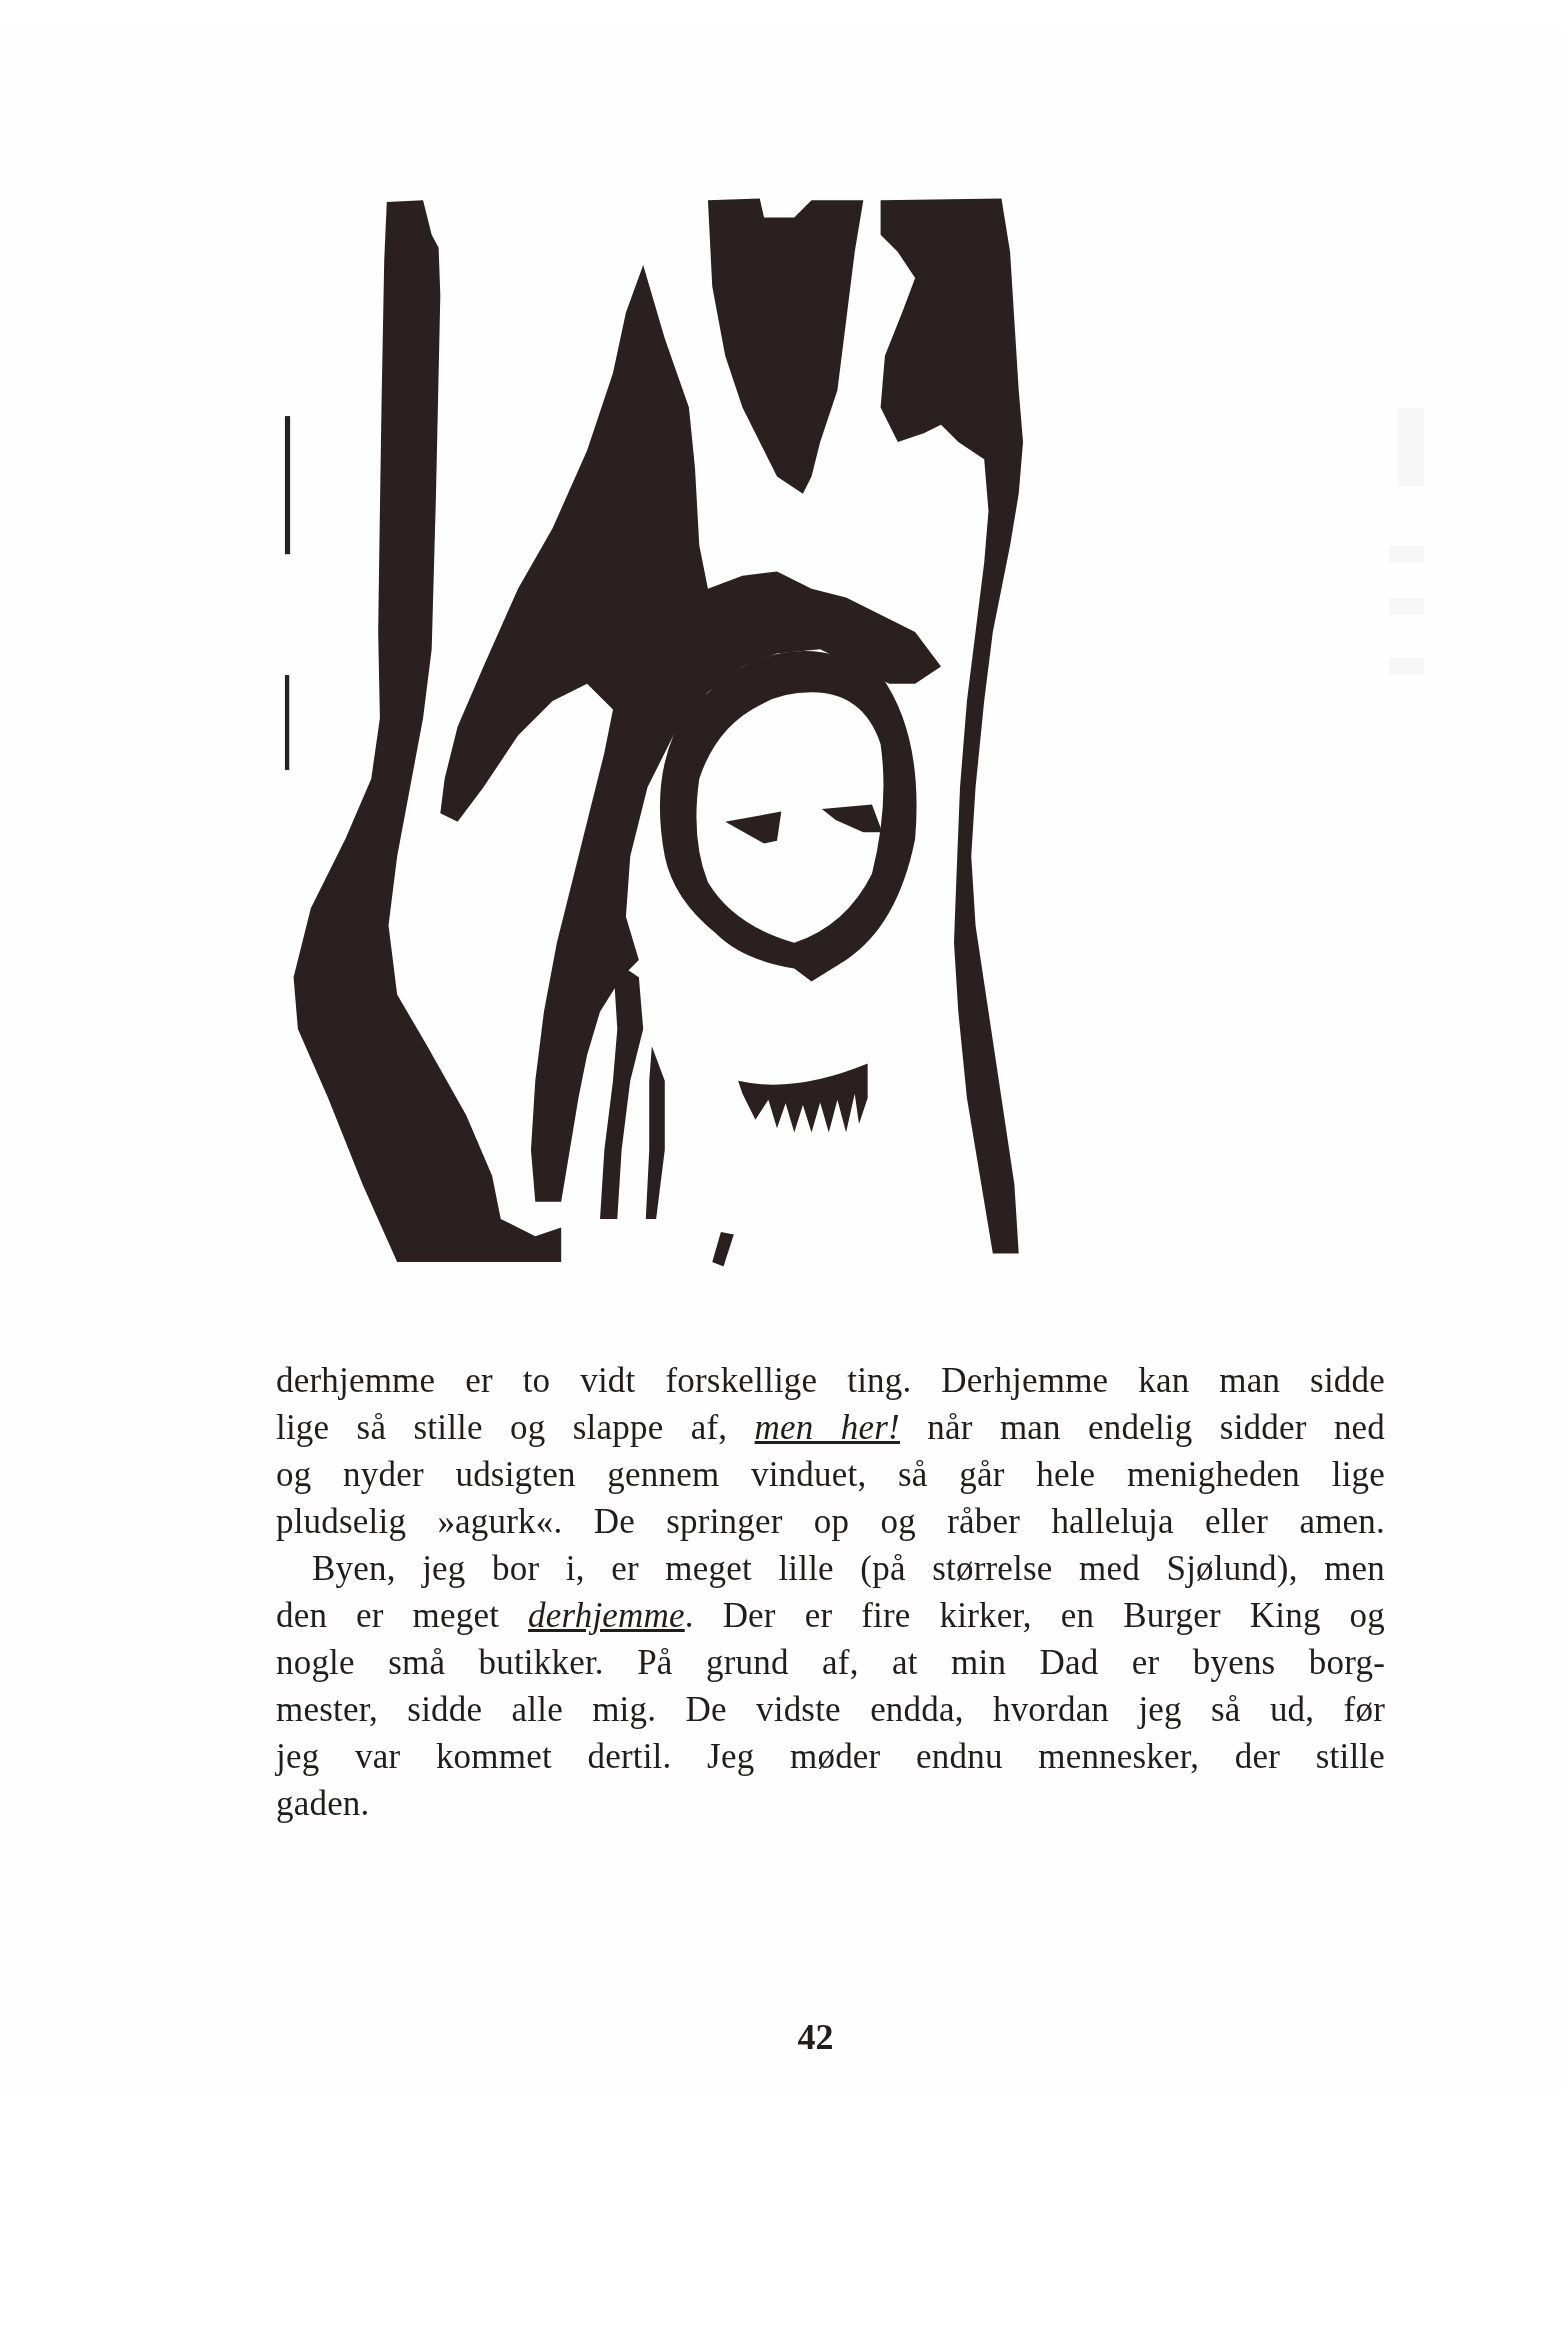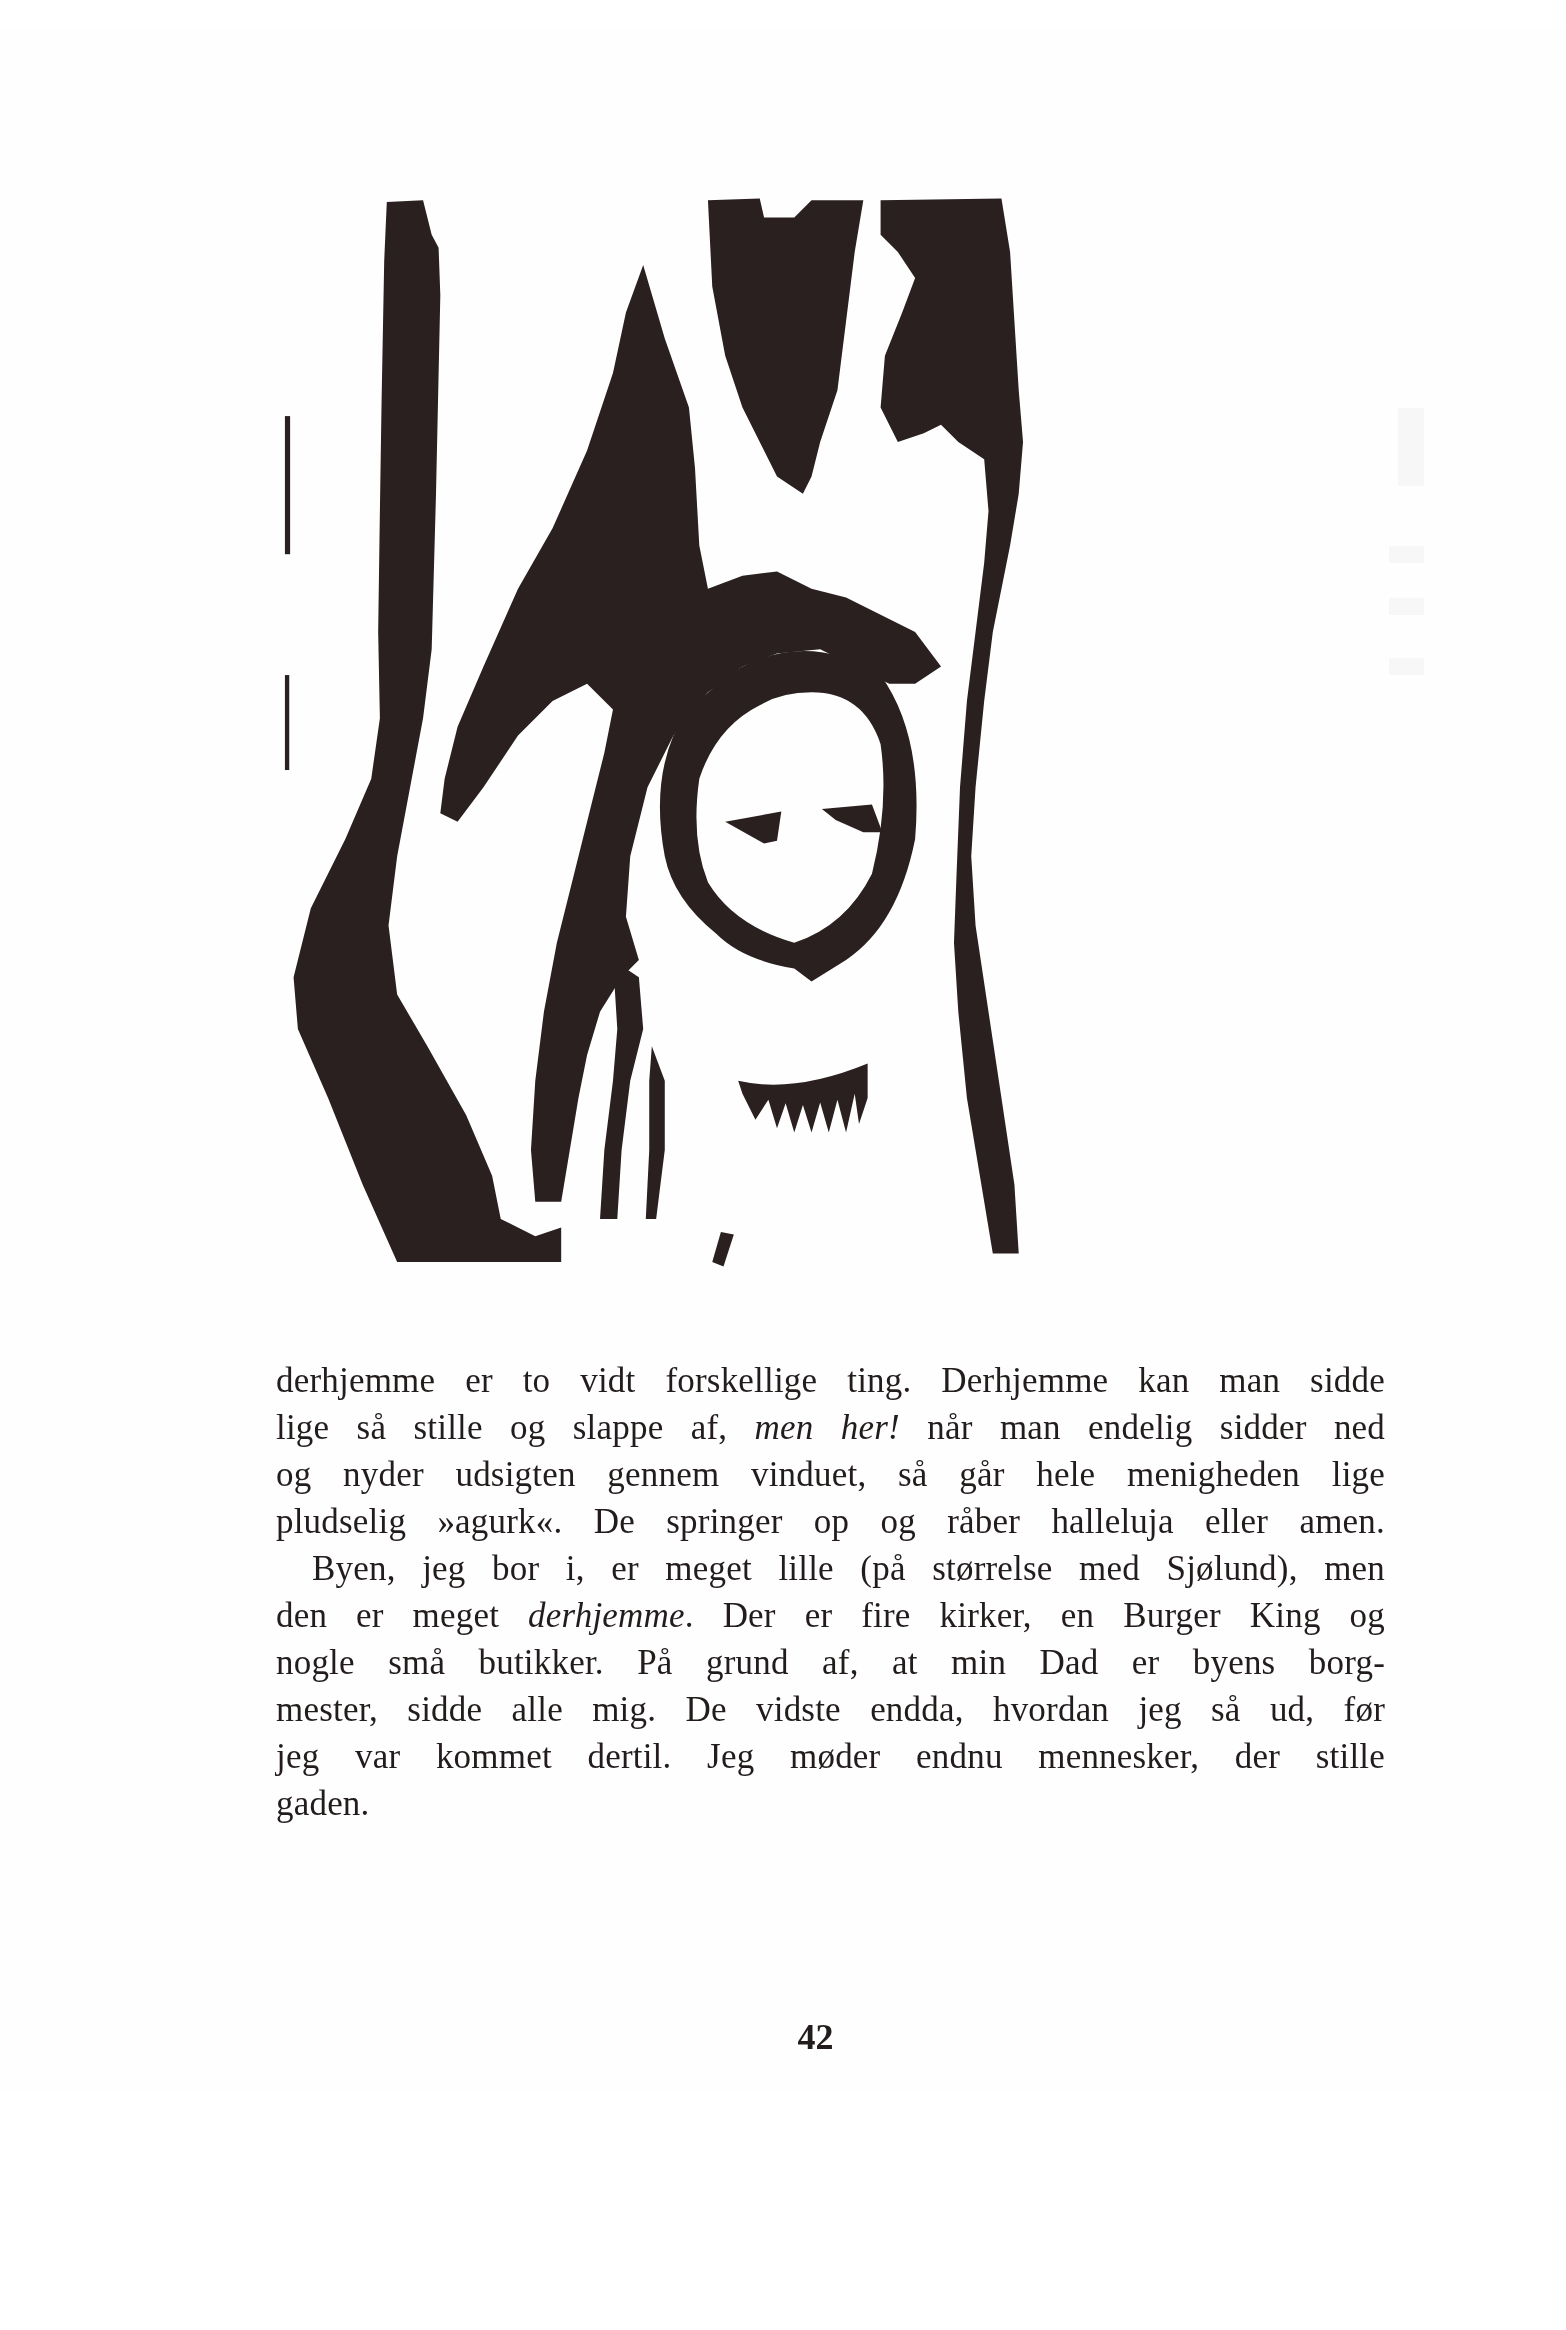--- a/index.html
+++ b/index.html
@@ -54,20 +54,21 @@
       line-height: 47px;
       text-align: justify;
       letter-spacing: 0.2px;
       word-spacing: 1.7px;
     }
     .body-text p {
       margin: 0;
     }
     .body-text em {
       font-style: italic;
+      text-decoration: underline;
     }
     .line {
       display: block;
       text-align-last: justify;
       white-space: nowrap;
     }
     .line.last {
       text-align-last: left;
     }
     .page-number {

